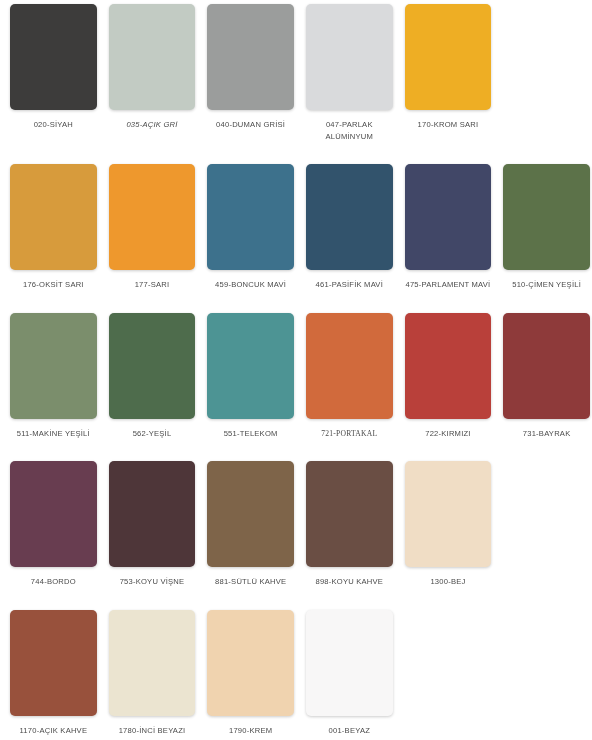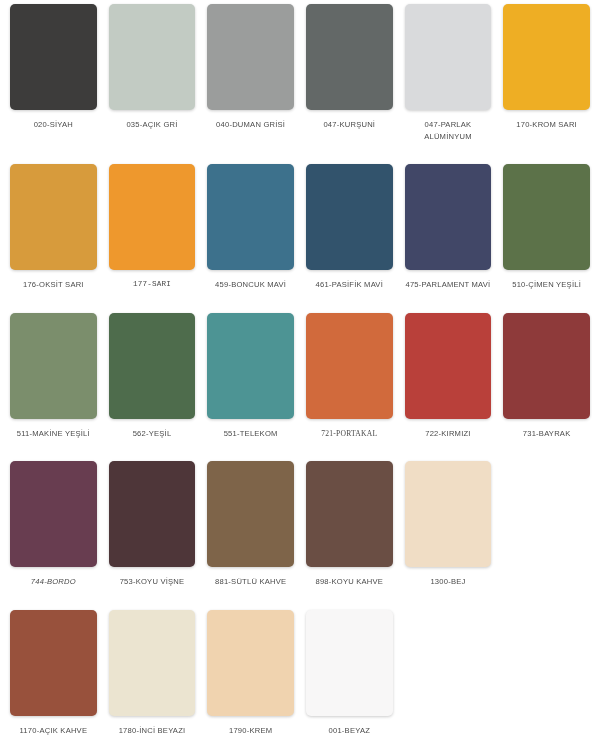--- a/index.html
+++ b/index.html
@@ -65,48 +65,44 @@
 <body style="background: rgb(255, 255, 255);">
 
 <div class="palette">
     <div class="swatch-row">
       <div class="swatch-cell">
         <div class="swatch-chip" style="background-color: rgb(61, 60, 59);"></div>
         <div class="swatch-label" style="color: rgb(74, 74, 74);">020-SİYAH</div>
       </div>
       <div class="swatch-cell">
         <div class="swatch-chip" style="background-color: rgb(194, 203, 195);"></div>
-        <div class="swatch-label" style="color: rgb(74, 74, 74);">035-AÇIK GRİ</div>
+        <div class="swatch-label" style="color: rgb(74, 74, 74); font-style: italic;">035-AÇIK GRİ</div>
       </div>
       <div class="swatch-cell">
         <div class="swatch-chip" style="background-color: rgb(155, 157, 156);"></div>
         <div class="swatch-label" style="color: rgb(74, 74, 74);">040-DUMAN GRİSİ</div>
-      </div>
-      <div class="swatch-cell">
-        <div class="swatch-chip" style="background-color: rgb(99, 104, 103);"></div>
-        <div class="swatch-label" style="color: rgb(74, 74, 74);">047-KURŞUNİ</div>
       </div>
       <div class="swatch-cell">
         <div class="swatch-chip" style="background-color: rgb(217, 218, 220);"></div>
         <div class="swatch-label" style="color: rgb(74, 74, 74);">047-PARLAK ALÜMİNYUM</div>
       </div>
       <div class="swatch-cell">
         <div class="swatch-chip" style="background-color: rgb(238, 174, 36);"></div>
         <div class="swatch-label" style="color: rgb(74, 74, 74);">170-KROM SARI</div>
       </div>
     </div>
     <div class="row-gap"></div>
     <div class="swatch-row">
       <div class="swatch-cell">
         <div class="swatch-chip" style="background-color: rgb(215, 155, 60);"></div>
         <div class="swatch-label" style="color: rgb(74, 74, 74);">176-OKSİT SARI</div>
       </div>
       <div class="swatch-cell">
         <div class="swatch-chip" style="background-color: rgb(238, 152, 45);"></div>
-        <div class="swatch-label" style="color: rgb(74, 74, 74); font-family: Liberation Mono, monospace;">177-SARI</div>
+        <div class="swatch-label" style="color: rgb(74, 74, 74);">177-SARI</div>
       </div>
       <div class="swatch-cell">
         <div class="swatch-chip" style="background-color: rgb(61, 113, 140);"></div>
         <div class="swatch-label" style="color: rgb(74, 74, 74);">459-BONCUK MAVİ</div>
       </div>
       <div class="swatch-cell">
         <div class="swatch-chip" style="background-color: rgb(50, 83, 108);"></div>
         <div class="swatch-label" style="color: rgb(74, 74, 74);">461-PASİFİK MAVİ</div>
       </div>
       <div class="swatch-cell">
@@ -142,21 +138,21 @@
       </div>
       <div class="swatch-cell">
         <div class="swatch-chip" style="background-color: rgb(142, 58, 58);"></div>
         <div class="swatch-label" style="color: rgb(74, 74, 74);">731-BAYRAK</div>
       </div>
     </div>
     <div class="row-gap"></div>
     <div class="swatch-row">
       <div class="swatch-cell">
         <div class="swatch-chip" style="background-color: rgb(104, 61, 80);"></div>
-        <div class="swatch-label" style="color: rgb(74, 74, 74); font-style: italic;">744-BORDO</div>
+        <div class="swatch-label" style="color: rgb(74, 74, 74);">744-BORDO</div>
       </div>
       <div class="swatch-cell">
         <div class="swatch-chip" style="background-color: rgb(78, 54, 57);"></div>
         <div class="swatch-label" style="color: rgb(74, 74, 74);">753-KOYU VİŞNE</div>
       </div>
       <div class="swatch-cell">
         <div class="swatch-chip" style="background-color: rgb(126, 100, 73);"></div>
         <div class="swatch-label" style="color: rgb(74, 74, 74);">881-SÜTLÜ KAHVE</div>
       </div>
       <div class="swatch-cell">

